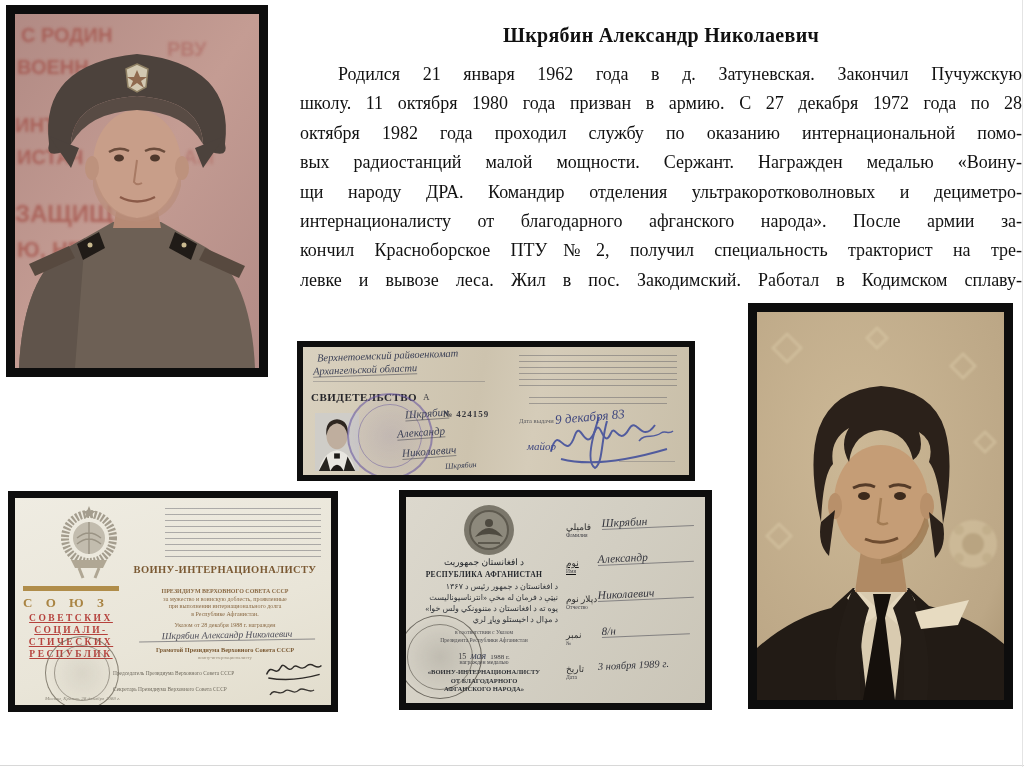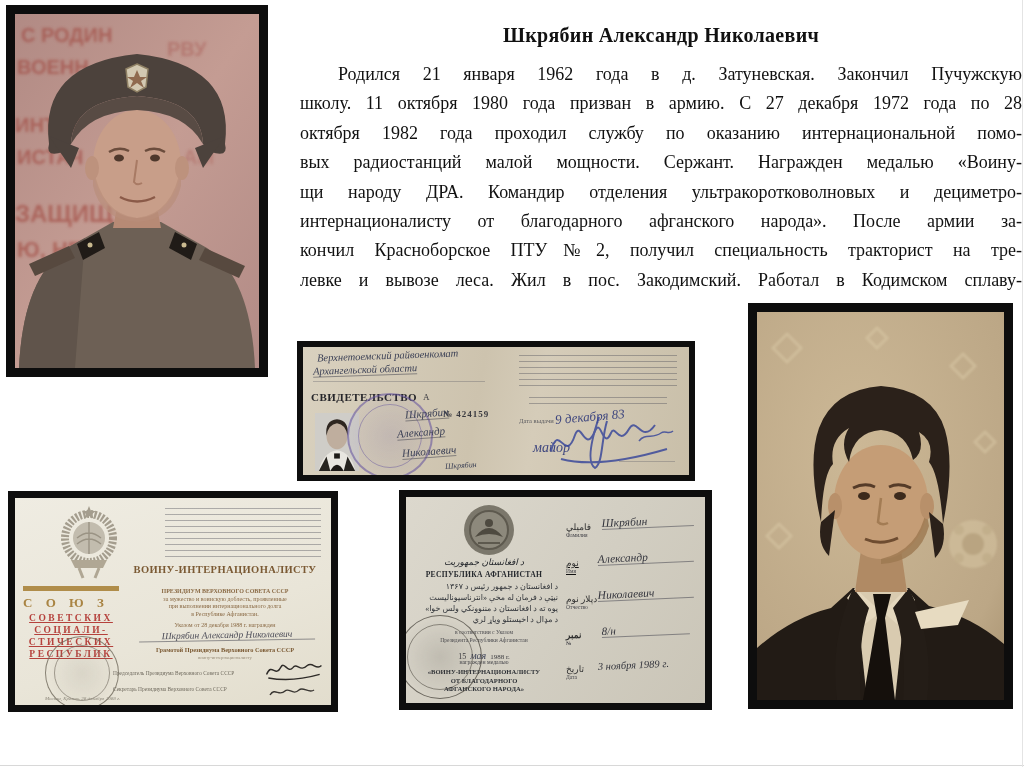--- a/index.html
+++ b/index.html
@@ -148,21 +148,21 @@
 
       <div class="abs hand uline" style="left:102px;top:60px;font-size:11px;transform:rotate(-4deg);">Шкрябин</div>
       <div class="abs hand uline" style="left:94px;top:79px;font-size:11px;transform:rotate(-4deg);">Александр</div>
       <div class="abs hand uline" style="left:99px;top:98px;font-size:11px;transform:rotate(-4deg);">Николаевич</div>
       <div class="abs hand" style="left:142px;top:114px;font-size:8px;transform:rotate(-4deg);">Шкрябин</div>
 
       <div class="abs microlines" style="left:216px;top:8px;width:158px;height:36px;"></div>
       <div class="abs microlines" style="left:226px;top:50px;width:138px;height:11px;"></div>
       <div class="abs" style="left:216px;top:70px;font-size:6.5px;color:#5c5c60;">Дата выдачи</div>
       <div class="abs hand-blue" style="left:252px;top:62px;font-size:13px;transform:rotate(-5deg);white-space:nowrap;">9 декабря 83</div>
-      <div class="abs hand-blue" style="left:230px;top:93px;font-size:14px;">майор</div>
+      <div class="abs hand-blue" style="left:224px;top:93px;font-size:11px;">майор</div>
       <div class="abs" style="left:240px;top:66px;width:132px;height:56px;">
         <svg width="132" height="56" viewBox="0 0 132 56">
           <g fill="none" stroke="#3c4a9b" stroke-width="2" opacity=".85">
             <path d="M8,38 C16,8 22,52 32,22 C38,6 42,42 52,18 C58,4 60,38 68,20 C72,10 76,34 86,16 C94,2 98,32 112,12"></path>
             <path d="M56,4 C48,28 44,50 52,55 C60,50 58,28 64,8"></path>
             <path d="M18,46 C48,54 90,46 124,36"></path>
             <path d="M96,28 C102,20 110,26 118,20 C122,17 126,22 130,18" stroke-width="1.5"></path>
           </g>
         </svg>
       </div>
@@ -234,21 +234,21 @@
         <svg width="54" height="54" viewBox="0 0 54 54">
           <circle cx="27" cy="27" r="25" fill="#7b776b"></circle>
           <circle cx="27" cy="27" r="19" fill="#8d897c"></circle>
           <circle cx="27" cy="27" r="19" fill="none" stroke="#5d594e" stroke-width="2"></circle>
           <path d="M13,34 Q27,16 41,34 Q27,28 13,34 Z" fill="#4e4a40"></path>
           <circle cx="27" cy="20" r="4" fill="#4e4a40"></circle>
           <path d="M16,40 L38,40" stroke="#5d594e" stroke-width="2"></path>
         </svg>
       </div>
 
-      <div class="abs" style="left:4px;top:60px;width:148px;text-align:center;font-size:9px;color:#22252a;direction:rtl;font-style:italic;">د افغانستان جمهوریت</div>
+      <div class="abs" style="left:4px;top:60px;width:148px;text-align:center;font-size:9px;color:#22252a;direction:rtl;">د افغانستان جمهوریت</div>
       <div class="abs" style="left:4px;top:73px;width:148px;text-align:center;font-size:7.6px;font-weight:bold;color:#26292e;letter-spacing:.3px;">РЕСПУБЛИКА АФГАНИСТАН</div>
 
       <div class="abs" style="left:2px;top:84px;width:150px;text-align:right;font-size:8px;line-height:11px;color:#33363b;direction:rtl;">
         <div>د افغانستان د جمهور رئیس د ۱۳۶۷</div>
         <div>نیټې د فرمان له مخې «انترناسیونالیست</div>
         <div>یوه ته د افغانستان د مننوونکي ولس خوا»</div>
         <div>د مډال د اخیستلو ویاړ لري</div>
       </div>
 
       <div class="abs" style="left:8px;top:132px;width:140px;text-align:center;font-size:5.6px;color:#4c4c50;">в соответствии с Указом</div>
@@ -277,21 +277,21 @@
         <div class="afg-field-label-ru">Имя</div>
       </div>
       <div class="abs afg-value uline" style="left:192px;top:56px;width:96px;font-size:11.5px;">Александр</div>
 
       <div class="abs" style="left:160px;top:98px;width:32px;">
         <div class="afg-field-label-ar">دپلار نوم</div>
         <div class="afg-field-label-ru">Отчество</div>
       </div>
       <div class="abs afg-value uline" style="left:192px;top:92px;width:96px;font-size:11.5px;">Николаевич</div>
 
-      <div class="abs" style="left:160px;top:134px;width:32px;font-weight:bold;">
+      <div class="abs" style="left:160px;top:134px;width:32px;">
         <div class="afg-field-label-ar">نمبر</div>
         <div class="afg-field-label-ru">№</div>
       </div>
       <div class="abs afg-value uline" style="left:196px;top:128px;width:88px;font-size:11px;">8/н</div>
 
       <div class="abs" style="left:160px;top:168px;width:32px;">
         <div class="afg-field-label-ar">تاریخ</div>
         <div class="afg-field-label-ru">Дата</div>
       </div>
       <div class="abs afg-value" style="left:192px;top:164px;width:100px;font-size:10.5px;white-space:nowrap;">3 ноября 1989 г.</div>

